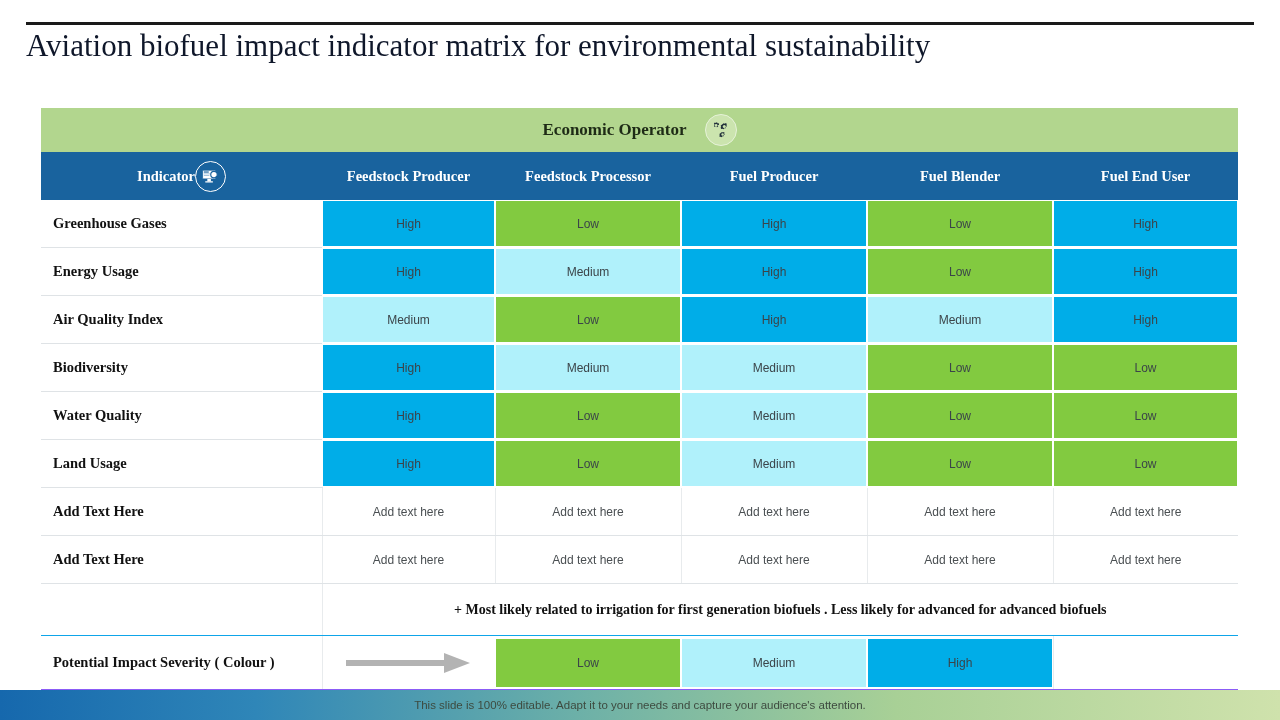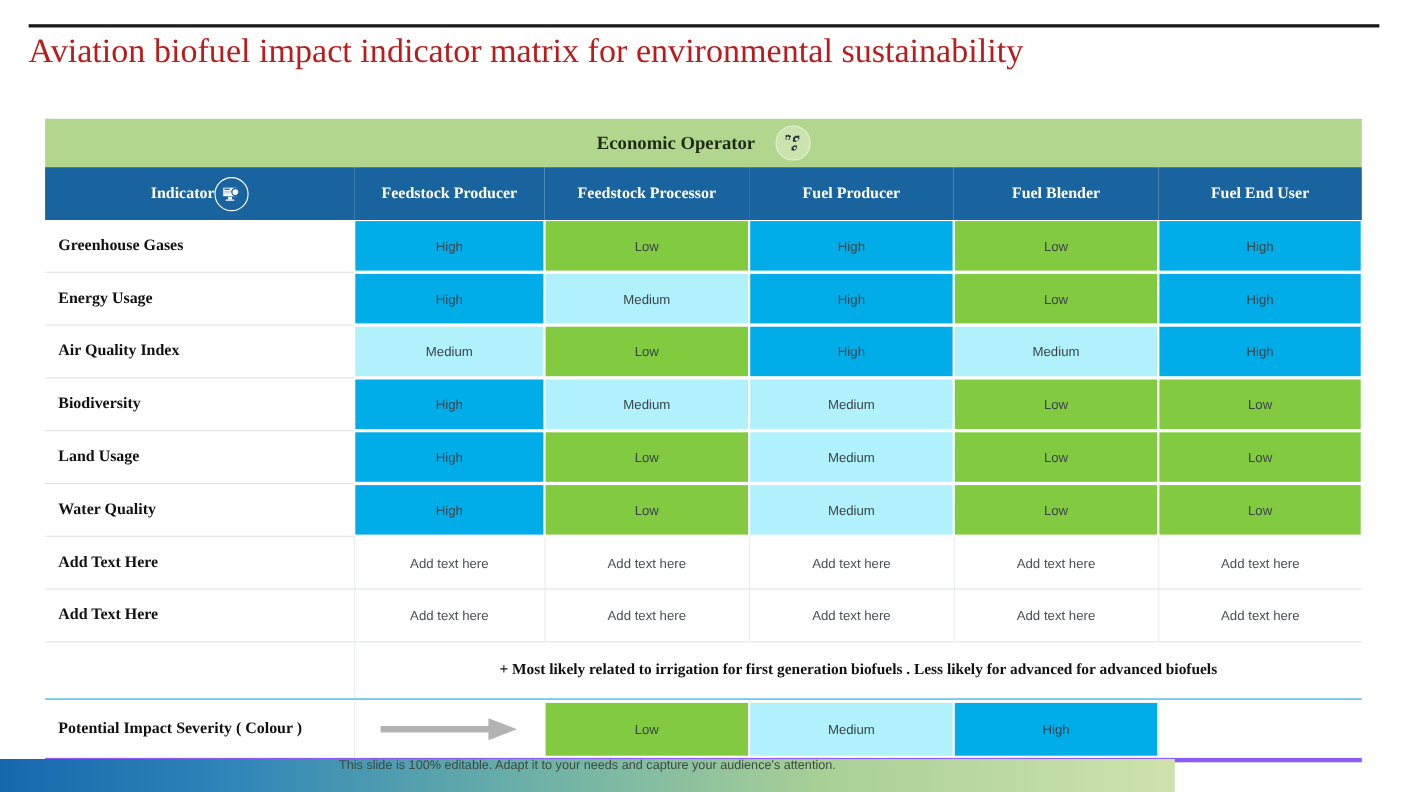--- a/index.html
+++ b/index.html
@@ -29,21 +29,21 @@
     background: #1a1a1a;
   }
   .slide-title {
     position: absolute;
     left: 26px;
     top: 26px;
     width: 1220px;
     font-family: "Liberation Serif", serif;
     font-size: 31px;
     line-height: 40px;
-    color: #b91c1c;
+    color: #0f172a;
     letter-spacing: 0px;
     white-space: nowrap;
   }
   .slide-subtitle {
     position: absolute;
     left: 27px;
     top: 78px;
     width: 1220px;
     font-family: "Liberation Sans", sans-serif;
     font-size: 10.5px;
@@ -215,24 +215,25 @@
     font-size: 12px;
     color: #3b4449;
   }
   .legend-empty { border-left: 1px solid #e8ebed; height: 53px; }
 
   
   .bottom-banner {
     position: absolute;
     left: 0;
     top: 690px;
-    width: 1068px;
+    width: 1280px;
     height: 30px;
     background: linear-gradient(90deg, #1668ad 0%, #2f86b8 20%, #6cb0a8 45%, #a8d096 70%, #cfe2ac 100%);
     display: flex;
+    align-items: center;
     justify-content: center;
   }
   .bottom-banner-text {
     font-family: "Liberation Sans", sans-serif;
     font-size: 11.5px;
     color: #3d4a3f;
   }
 </style>
 </head>
 <body>
@@ -369,40 +370,40 @@
           </td>
         <td class="val-cell">
             <div class="val-box sev-low">Low</div>
           </td>
         <td class="val-cell">
             <div class="val-box sev-low">Low</div>
           </td>
       </tr>
 
       <tr>
+        <td class="ind-cell">Water Quality</td>
+        <td class="val-cell">
+            <div class="val-box sev-high">High</div>
+          </td>
+        <td class="val-cell">
+            <div class="val-box sev-low">Low</div>
+          </td>
+        <td class="val-cell">
+            <div class="val-box sev-medium">Medium</div>
+          </td>
+        <td class="val-cell">
+            <div class="val-box sev-low">Low</div>
+          </td>
+        <td class="val-cell">
+            <div class="val-box sev-low">Low</div>
+          </td>
+      </tr>
+
+      <tr>
         <td class="ind-cell">Land Usage</td>
-        <td class="val-cell">
-            <div class="val-box sev-high">High</div>
-          </td>
-        <td class="val-cell">
-            <div class="val-box sev-low">Low</div>
-          </td>
-        <td class="val-cell">
-            <div class="val-box sev-medium">Medium</div>
-          </td>
-        <td class="val-cell">
-            <div class="val-box sev-low">Low</div>
-          </td>
-        <td class="val-cell">
-            <div class="val-box sev-low">Low</div>
-          </td>
-      </tr>
-
-      <tr>
-        <td class="ind-cell">Water Quality</td>
         <td class="val-cell">
             <div class="val-box sev-high">High</div>
           </td>
         <td class="val-cell">
             <div class="val-box sev-low">Low</div>
           </td>
         <td class="val-cell">
             <div class="val-box sev-medium">Medium</div>
           </td>
         <td class="val-cell">

